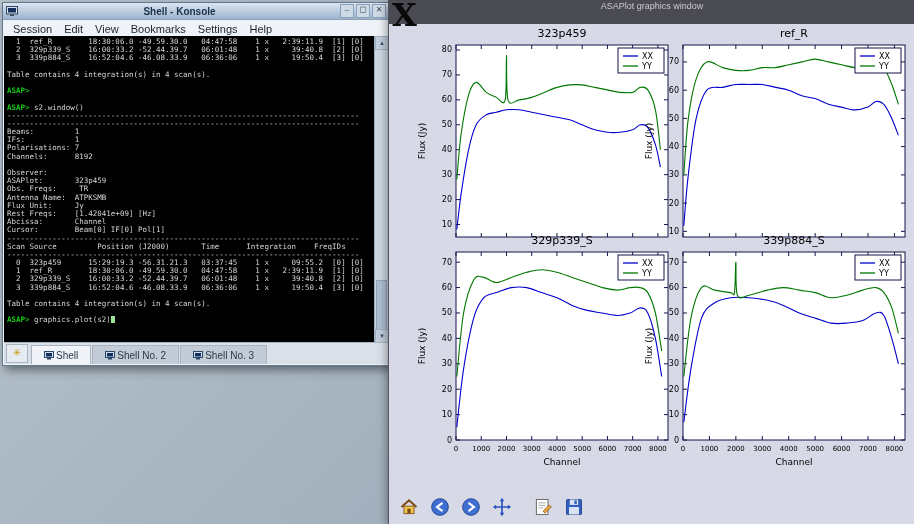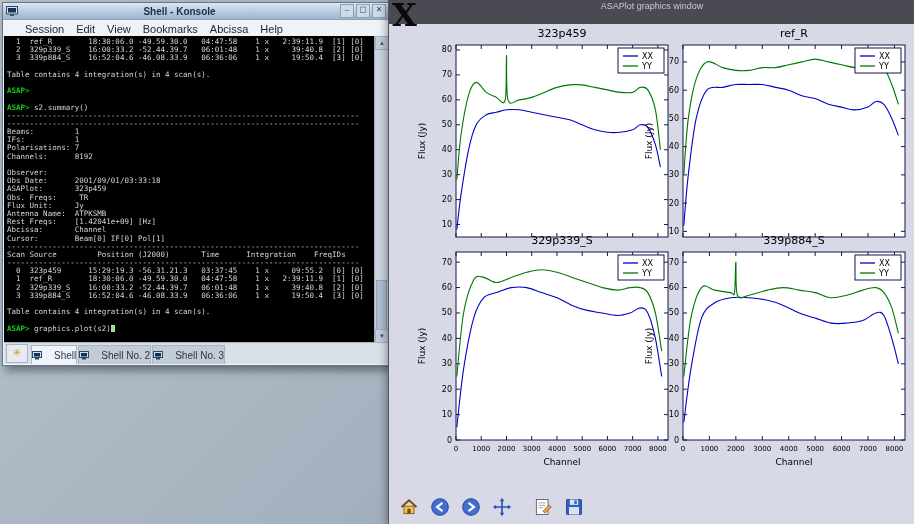--- a/index.html
+++ b/index.html
@@ -9,39 +9,39 @@
   
   #konsole{position:absolute;left:2px;top:2px;width:386px;height:362px;
            background:#eef2f6;border:1px solid #64788d;box-shadow:3px 4px 9px rgba(0,0,0,.45);}
   .k-titlebar{height:16px;background:linear-gradient(180deg,#dbe6f2,#9db4cd);
               display:flex;align-items:center;padding:0 3px;border-bottom:1px solid #8aa0b8;}
   .k-appicon{width:12px;height:10px;margin-right:3px;}
   .k-title{flex:1;text-align:center;font-size:10px;font-weight:bold;color:#1c2f4a;}
   .k-btn{width:12px;height:12px;margin-left:2px;background:#cfdae7;border:1px solid #8aa0b8;
          font-size:8px;line-height:10px;text-align:center;color:#33475e;cursor:default;}
   .k-menubar{height:17px;background:#eff3f7;border-bottom:1px solid #c7d0da;
-             display:flex;align-items:center;padding-left:16px;}
+             display:flex;align-items:center;padding-left:4px;}
   .k-menu-item{font-size:11px;color:#1c2330;padding:0 6px;}
   .k-body{position:absolute;top:33px;left:1px;right:1px;bottom:22px;background:#000;display:flex;}
   #term{flex:1;padding:2px 0 4px 3px;font-family:"DejaVu Sans Mono",monospace;
         font-size:7.5px;line-height:8.2px;color:#d6d6d6;overflow:hidden;}
   .tline{white-space:pre;height:8.2px;}
   .prompt{color:#19c919;font-weight:bold;}
   .cursor{display:inline-block;width:4.5px;height:7px;background:#9adf9a;vertical-align:-1px;}
   .k-scroll{width:13px;background:#cdd6e0;border-left:1px solid #9fb0c0;position:relative;}
   .k-arrow{position:absolute;left:0;width:12px;height:12px;font-size:6px;text-align:center;
            line-height:12px;color:#39506b;background:#c2cedb;border:1px solid #9fb0c0;}
   .k-arrow.up{top:0;} .k-arrow.down{bottom:0;}
   .k-thumb{position:absolute;left:1px;right:1px;bottom:13px;height:48px;
            background:#aebfd2;border:1px solid #8fa3ba;}
   .k-tabbar{position:absolute;left:1px;right:1px;bottom:1px;height:21px;background:#d9e0e8;
             border-top:1px solid #aab6c2;display:flex;align-items:flex-end;}
   .k-newtab{width:20px;height:17px;margin:0 3px 1px 2px;background:#e6ebf1;
             border:1px solid #a8b4c2;text-align:center;font-size:10px;line-height:16px;color:#c79a12;}
-  .k-tab{display:flex;align-items:center;gap:12px;font-size:10px;padding:0 0;height:18px;
+  .k-tab{display:flex;align-items:center;gap:2px;font-size:10px;padding:0 12px;height:18px;
          border:1px solid #a8b4c2;border-bottom:none;background:#c3ccd6;color:#2a3748;margin-right:1px;}
   .k-tab.active{background:#f0f4f8;}
   
   #plotwin{position:absolute;left:388px;top:0;width:526px;height:524px;background:#d8d9e6;
            border-left:1px solid #55555f;box-shadow:-2px 2px 8px rgba(0,0,0,.35);}
   .p-titlebar{height:24px;background:#4a4a52;color:#c9c9cf;font-size:9px;
               text-align:center;line-height:13px;}
   #xlogo{position:absolute;left:3px;top:-4px;font-family:"DejaVu Serif",serif;
          font-weight:bold;font-size:32px;color:#0a0a0a;z-index:5;}
   #plot-canvas{position:absolute;left:0;top:13px;right:0;bottom:0;}
@@ -64,47 +64,46 @@
     <span class="k-title">Shell - Konsole</span>
     <span class="k-btn">–</span>
     <span class="k-btn">▢</span>
     <span class="k-btn">✕</span>
   </div>
   <div class="k-menubar" id="kmenu">
       <span class="k-menu-item">Session</span>
       <span class="k-menu-item">Edit</span>
       <span class="k-menu-item">View</span>
       <span class="k-menu-item">Bookmarks</span>
-      <span class="k-menu-item">Abcissa</span>
+      <span class="k-menu-item">Settings</span>
       <span class="k-menu-item">Help</span>
     </div>
   <div class="k-body">
     <div id="term">
         <div class="tline"><span>  1  ref_R        18:30:06.0 -49.59.30.0   04:47:58    1 x   2:39:11.9  [1] [0]</span></div>
         <div class="tline"><span>  2  329p339_S    16:00:33.2 -52.44.39.7   06:01:48    1 x     39:40.8  [2] [0]</span></div>
         <div class="tline"><span>  3  339p884_S    16:52:04.6 -46.08.33.9   06:36:06    1 x     19:50.4  [3] [0]</span></div>
         <div class="tline"><span>&nbsp;</span></div>
         <div class="tline"><span>Table contains 4 integration(s) in 4 scan(s).</span></div>
         <div class="tline"><span>&nbsp;</span></div>
         <div class="tline"><span class="prompt">ASAP&gt;</span><span>&nbsp;</span></div>
         <div class="tline"><span>&nbsp;</span></div>
-        <div class="tline"><span class="prompt">ASAP&gt;</span><span> s2.summary()</span></div>
+        <div class="tline"><span class="prompt">ASAP&gt;</span><span> s2.window()</span></div>
         <div class="tline">------------------------------------------------------------------------------</div>
         <div class="tline">------------------------------------------------------------------------------</div>
         <div class="tline"><span>Beams:         1</span></div>
         <div class="tline"><span>IFs:           1</span></div>
         <div class="tline"><span>Polarisations: 7</span></div>
         <div class="tline"><span>Channels:      8192</span></div>
         <div class="tline"><span>&nbsp;</span></div>
         <div class="tline"><span>Observer:</span></div>
-        <div class="tline"><span>Obs Date:      2001/09/01/03:33:18</span></div>
         <div class="tline"><span>ASAPlot:       323p459</span></div>
         <div class="tline"><span>Obs. Freqs:     TR</span></div>
+        <div class="tline"><span>Antenna Name:  ATPKSMB</span></div>
         <div class="tline"><span>Flux Unit:     Jy</span></div>
-        <div class="tline"><span>Antenna Name:  ATPKSMB</span></div>
         <div class="tline"><span>Rest Freqs:    [1.42041e+09] [Hz]</span></div>
         <div class="tline"><span>Abcissa:       Channel</span></div>
         <div class="tline"><span>Cursor:        Beam[0] IF[0] Pol[1]</span></div>
         <div class="tline">------------------------------------------------------------------------------</div>
         <div class="tline"><span>Scan Source         Position (J2000)       Time      Integration    FreqIDs</span></div>
         <div class="tline">------------------------------------------------------------------------------</div>
         <div class="tline"><span>  0  323p459      15:29:19.3 -56.31.21.3   03:37:45    1 x     09:55.2  [0] [0]</span></div>
         <div class="tline"><span>  1  ref_R        18:30:06.0 -49.59.30.0   04:47:58    1 x   2:39:11.9  [1] [0]</span></div>
         <div class="tline"><span>  2  329p339_S    16:00:33.2 -52.44.39.7   06:01:48    1 x     39:40.8  [2] [0]</span></div>
         <div class="tline"><span>  3  339p884_S    16:52:04.6 -46.08.33.9   06:36:06    1 x     19:50.4  [3] [0]</span></div>

